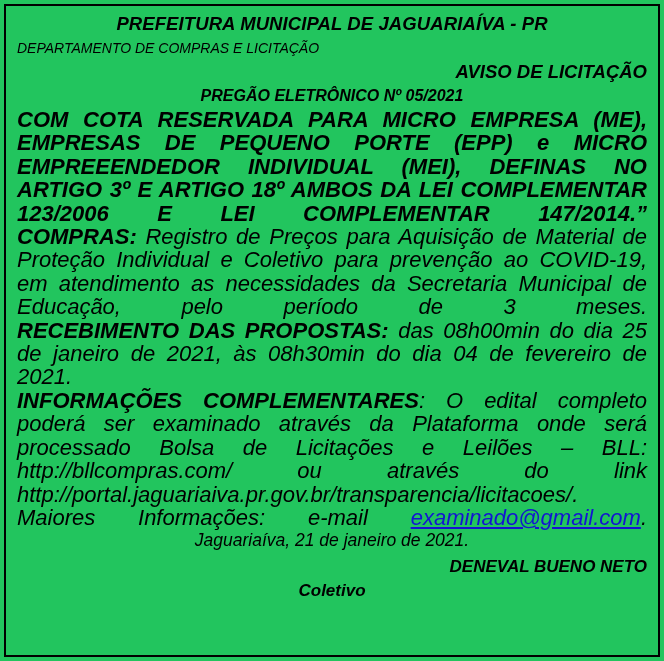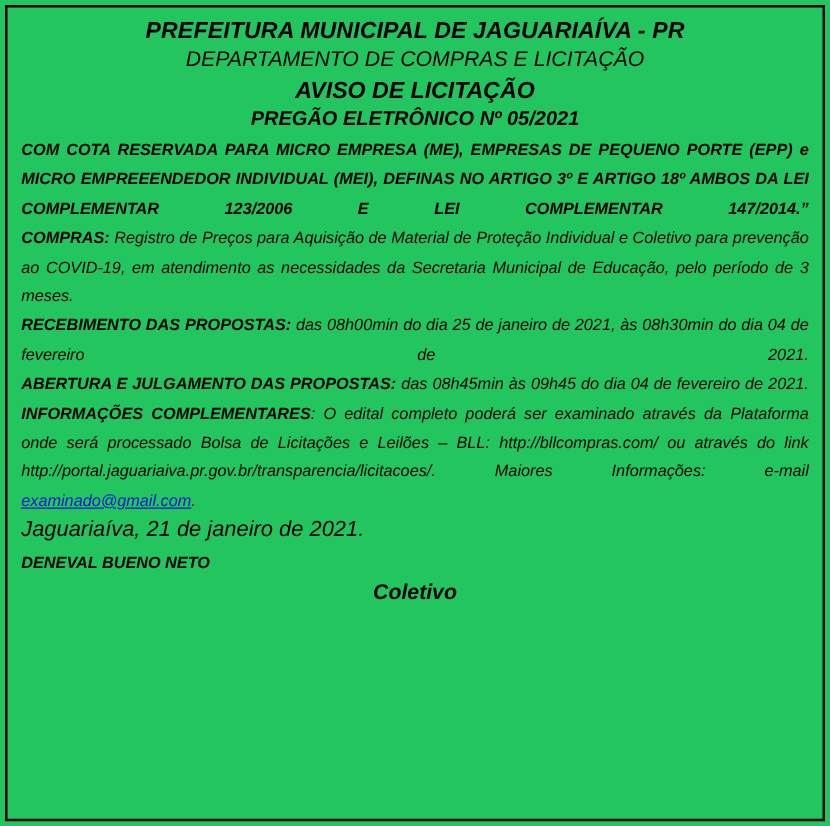--- a/index.html
+++ b/index.html
@@ -37,71 +37,72 @@
   }
   .b { font-weight: bold; }
   .t-head1 {
     font-weight: bold;
     font-size: 18.5px;
     text-align: center;
     line-height: 24px;
     letter-spacing: 0.1px;
   }
   .t-head2 {
-    font-size: 17px;
-    text-align: center;
+    font-size: 14px;
+    text-align: left;
     line-height: 24px;
   }
   .t-head3 {
     font-weight: bold;
     font-size: 18.5px;
-    text-align: center;
+    text-align: right;
     line-height: 24px;
   }
   .t-head4 {
     font-weight: bold;
     font-size: 16px;
     text-align: center;
     line-height: 24px;
   }
   .block {
     margin-top: 1px;
   }
   .para {
-    font-size: 13px;
+    font-size: 22px;
     line-height: 23.4px;
     text-align: justify;
     text-align-last: left;
     color: #000000;
     margin: 0;
   }
   .para-stretch {
     text-align: justify;
     text-align-last: justify;
   }
   .lbl { font-weight: bold; }
   .link {
     color: #1414d2;
     text-decoration: underline;
   }
   .sig1 {
     font-weight: bold;
-    font-size: 13px;
-    text-align: left;
+    font-size: 17px;
+    text-align: right;
     line-height: 24px;
     margin-top: 2px;
   }
   .sig2 {
     font-weight: bold;
     font-size: 17px;
     text-align: center;
     line-height: 23px;
   }
   .cityline {
     font-size: 17.5px;
+    text-align: center;
     line-height: 23.4px;
   }
 </style>
 </head>
 <body>
 
 <div class="page">
   <div class="frame"></div>
   <div class="content">
 
@@ -113,23 +114,20 @@
     <div class="para para-stretch b block">COM COTA RESERVADA PARA MICRO EMPRESA (ME), EMPRESAS DE PEQUENO PORTE (EPP) e MICRO EMPREEENDEDOR INDIVIDUAL (MEI), DEFINAS NO ARTIGO 3º E ARTIGO 18º AMBOS DA LEI COMPLEMENTAR 123/2006 E LEI COMPLEMENTAR 147/2014.”</div>
 
     <div class="para para-stretch">
       <span class="lbl">COMPRAS:</span><span> Registro de Preços para Aquisição de Material de Proteção Individual e Coletivo para prevenção ao COVID-19, em atendimento as necessidades da Secretaria Municipal de Educação, pelo período de 3 meses.</span>
     </div>
 
     <div class="para para-stretch">
       <span class="lbl">RECEBIMENTO DAS PROPOSTAS:</span><span> das 08h00min do dia 25 de janeiro de 2021, às 08h30min do dia 04 de fevereiro de 2021.</span>
     </div>
 
-    <div class="para para-stretch">
-      <span class="lbl">ABERTURA E JULGAMENTO DAS PROPOSTAS:</span><span> das 08h45min às 09h45 do dia 04 de fevereiro de 2021.</span>
-    </div>
 
 
     <div class="para para-stretch">
       <span class="lbl">INFORMAÇÕES COMPLEMENTARES</span><span>: O edital completo poderá ser examinado através da Plataforma onde será processado Bolsa de Licitações e Leilões – BLL: http://bllcompras.com/ ou através do link http://portal.jaguariaiva.pr.gov.br/transparencia/licitacoes/. Maiores Informações: e-mail </span><span class="link">examinado@gmail.com</span><span>.</span>
     </div>
 
     <div class="cityline">Jaguariaíva, 21 de janeiro de 2021.</div>
     <div class="sig1">DENEVAL BUENO NETO</div>
     <div class="sig2">Coletivo</div>
 

